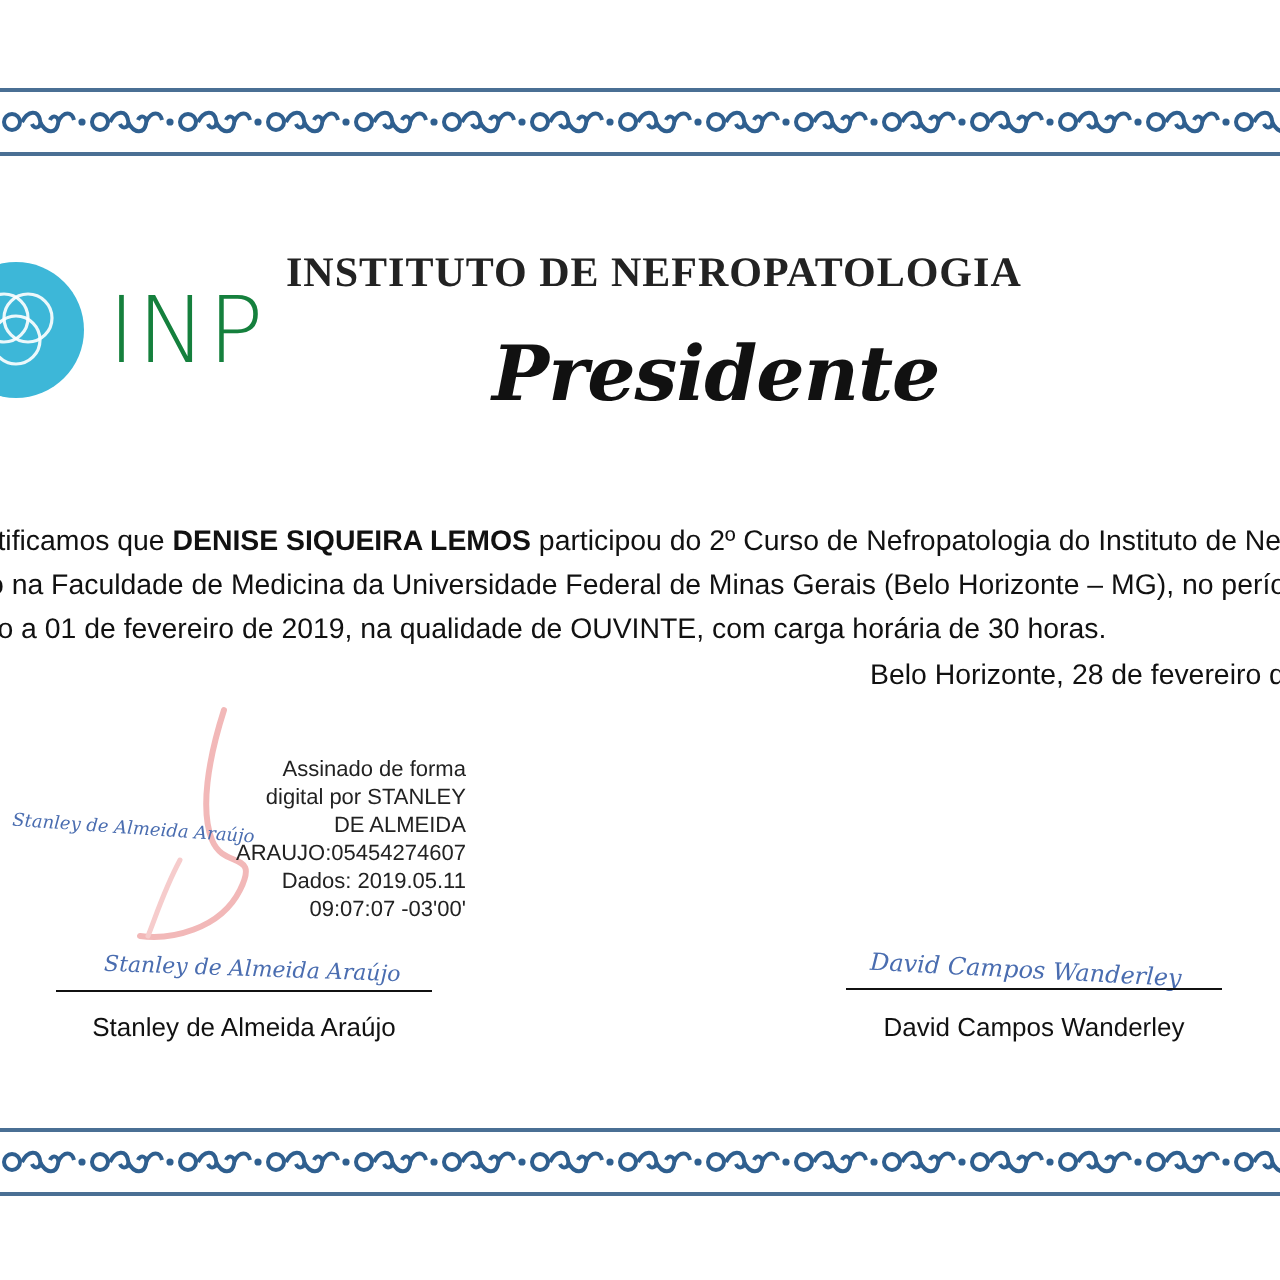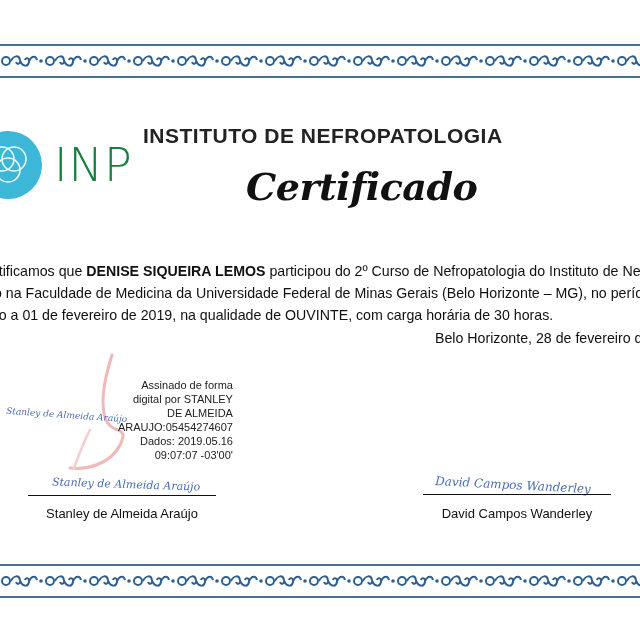--- a/index.html
+++ b/index.html
@@ -15,21 +15,21 @@
   .border-band .ornament { position:absolute; left:0; top:9px; width:640px; height:16px; overflow:hidden; }
   #top-border { top:44px; }
   #bottom-border { top:564px; }
 
   .logo { position:absolute; left:-26px; top:131px; height:68px; display:flex; align-items:center; }
   .logo-circle { width:68px; height:68px; border-radius:50%; background:#3db7d8; position:relative; }
   .logo-text { margin-left:12px; font-family:"DejaVu Sans", sans-serif; font-weight:300; font-size:46px; color:#15803d; letter-spacing:1px; line-height:1; }
 
   .inst-title {
     position:absolute; left:143px; top:124px; width:360px;
-    font-family:Liberation Sans, sans-serif; font-weight:bold; font-size:21px; color:#222;
+    font-family:Liberation Serif, serif; font-weight:bold; font-size:21px; color:#222;
     letter-spacing:0.5px; white-space:nowrap;
   }
   .cert-title {
     position:absolute; left:246px; top:164px;
     font-family:"DejaVu Serif", serif; font-style:italic; font-weight:bold; font-size:38px; color:#111;
     white-space:nowrap; letter-spacing:-0.5px;
   }
 
   .body-text {
     position:absolute; left:-6px; top:260px; width:700px;
@@ -80,41 +80,41 @@
     <svg width="68" height="68" viewBox="0 0 68 68" style="position:absolute;left:0;top:0">
       <circle cx="28" cy="28" r="12" fill="none" stroke="#fff" stroke-width="1.6" opacity="0.9"></circle>
       <circle cx="40" cy="28" r="12" fill="none" stroke="#fff" stroke-width="1.6" opacity="0.9"></circle>
       <circle cx="34" cy="39" r="12" fill="none" stroke="#fff" stroke-width="1.6" opacity="0.9"></circle>
     </svg>
   </div>
   <span class="logo-text">INP</span>
 </div>
 
 <div class="inst-title">INSTITUTO DE NEFROPATOLOGIA</div>
-<div class="cert-title">Certificado</div>
+<div class="cert-title">Presidente</div>
 
 <div class="body-text">
   <div><span>rtificamos que </span><span class="name">DENISE SIQUEIRA LEMOS</span><span> participou do 2º Curso de Nefropatologia do Instituto de Nefropat</span></div>
   <div>o na Faculdade de Medicina da Universidade Federal de Minas Gerais (Belo Horizonte – MG), no período</div>
   <div>ro a 01 de fevereiro de 2019, na qualidade de OUVINTE, com carga horária de 30 horas.</div>
 </div>
 
 <div class="place-date">Belo Horizonte, 28 de fevereiro de</div>
 
 <svg class="sig-watermark" viewBox="0 0 90 130">
   <path d="M52 5 C44 30, 40 55, 46 70 C52 85, 70 75, 60 95 C50 115, 25 120, 10 118" fill="none" stroke="#f2b8b8" stroke-width="3" stroke-linecap="round"></path>
   <path d="M30 80 C22 95, 18 108, 14 118" fill="none" stroke="#f6cccc" stroke-width="2.5" stroke-linecap="round"></path>
 </svg>
 <div class="scribble" style="left:6px; top:410px; font-size:9px; transform:rotate(4deg);">Stanley de Almeida Araújo</div>
 <div class="digital-sig">
   <div>Assinado de forma</div>
   <div>digital por STANLEY</div>
   <div>DE ALMEIDA</div>
   <div>ARAUJO:05454274607</div>
-  <div>Dados: 2019.05.16</div>
+  <div>Dados: 2019.05.11</div>
   <div>09:07:07 -03'00'</div>
 </div>
 
 <div class="scribble" style="left:52px; top:478px; font-size:11px; transform:rotate(2deg);">Stanley de Almeida Araújo</div>
 <div class="sig-line" style="left:28px; top:495px; width:188px;"></div>
 <div class="signer" style="left:28px; top:505px; width:188px;">
   <div>Stanley de Almeida Araújo</div>
 </div>
 
 <div class="scribble" style="left:435px; top:478px; font-size:12px; transform:rotate(3deg);">David Campos Wanderley</div>

